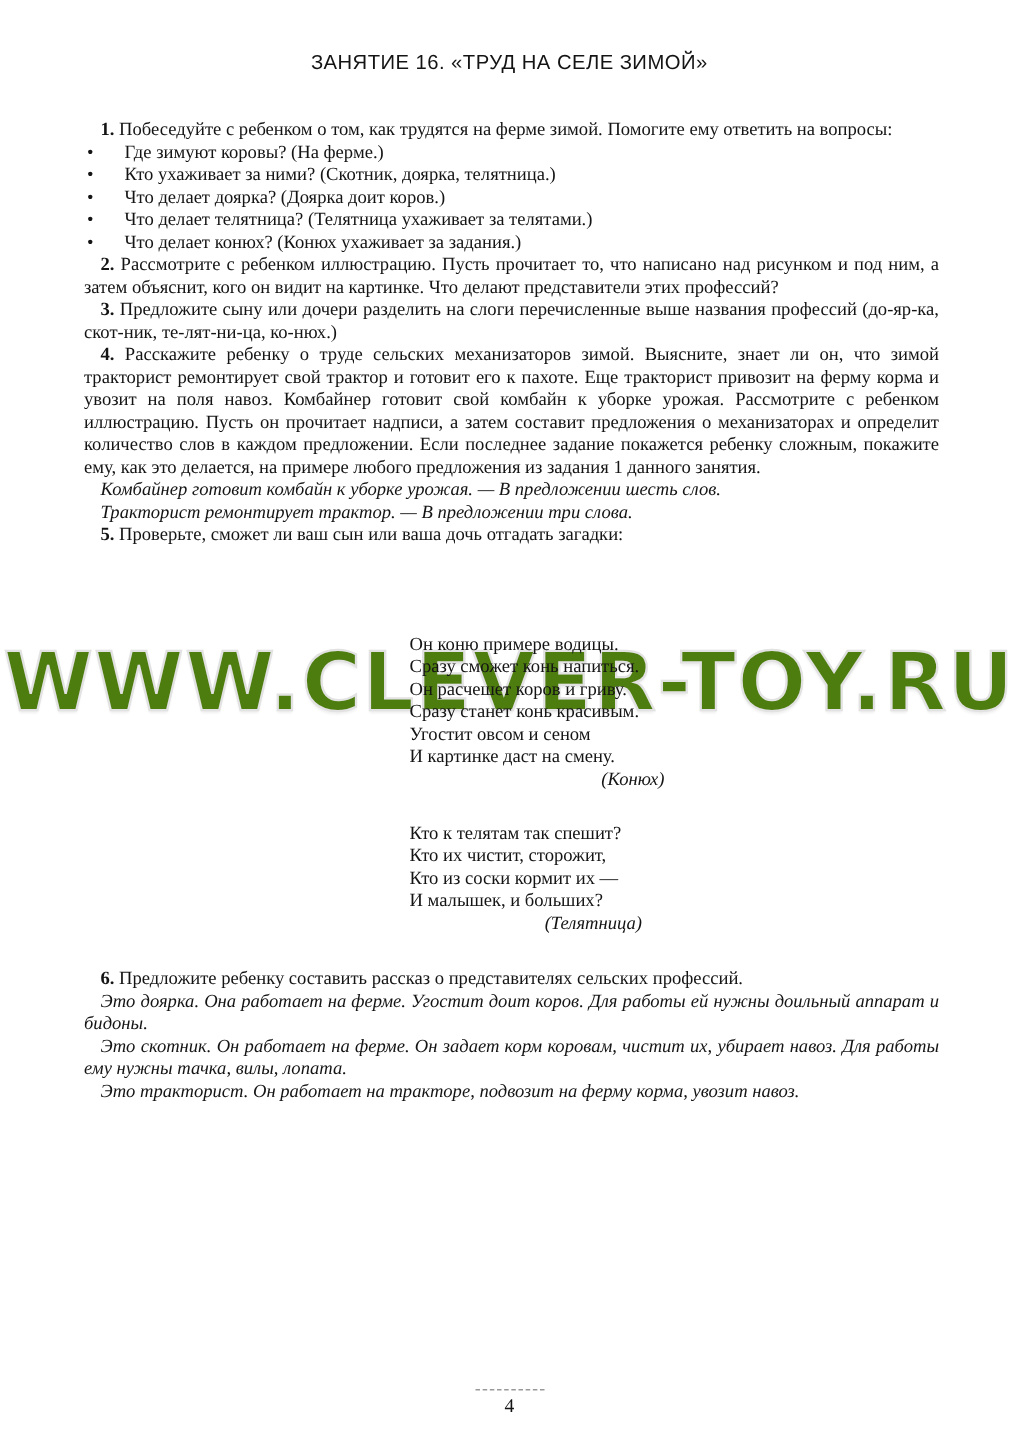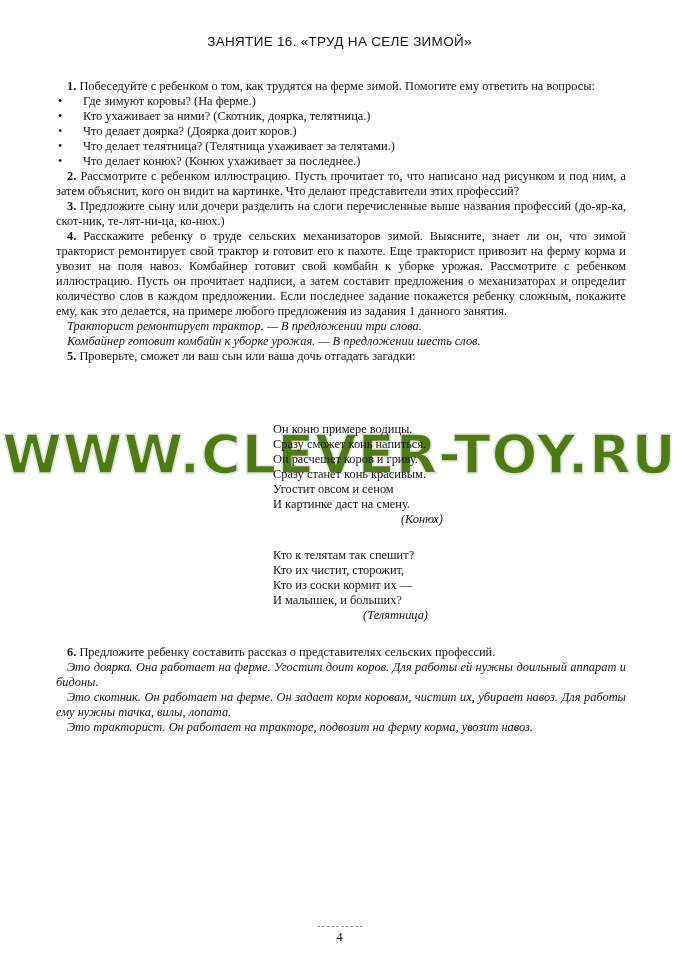--- a/index.html
+++ b/index.html
@@ -85,31 +85,31 @@
 
   <div class="col flow-main">
 
     <p class="para"><span class="num">1.</span> <span>Побеседуйте с ребенком о том, как трудятся на ферме зимой. Помогите ему ответить на вопросы:</span></p>
 
     <ul class="qlist">
       <li><span class="bullet">•</span><span>Где зимуют коровы? (На ферме.)</span></li>
       <li><span class="bullet">•</span><span>Кто ухаживает за ними? (Скотник, доярка, телятница.)</span></li>
       <li><span class="bullet">•</span><span>Что делает доярка? (Доярка доит коров.)</span></li>
       <li><span class="bullet">•</span><span>Что делает телятница? (Телятница ухаживает за телятами.)</span></li>
-      <li><span class="bullet">•</span><span>Что делает конюх? (Конюх ухаживает за последнее.)</span></li>
+      <li><span class="bullet">•</span><span>Что делает конюх? (Конюх ухаживает за задания.)</span></li>
     </ul>
 
     <p class="para"><span class="num">2.</span> <span>Рассмотрите с ребенком иллюстрацию. Пусть прочитает то, что написано над рисунком и под ним, а затем объяснит, кого он видит на картинке. Что делают представители этих профессий?</span></p>
 
     <p class="para"><span class="num">3.</span> <span>Предложите сыну или дочери разделить на слоги перечисленные выше названия профессий (до-яр-ка, скот-ник, те-лят-ни-ца, ко-нюх.)</span></p>
 
     <p class="para"><span class="num">4.</span> <span>Расскажите ребенку о труде сельских механизаторов зимой. Выясните, знает ли он, что зимой тракторист ремонтирует свой трактор и готовит его к пахоте. Еще тракторист привозит на ферму корма и увозит на поля навоз. Комбайнер готовит свой комбайн к уборке урожая. Рассмотрите с ребенком иллюстрацию. Пусть он прочитает надписи, а затем составит предложения о механизаторах и определит количество слов в каждом предложении. Если последнее задание покажется ребенку сложным, покажите ему, как это делается, на примере любого предложения из задания 1 данного занятия.</span></p>
 
+    <p class="example">Комбайнер готовит комбайн к уборке урожая. — В предложении шесть слов.</p>
     <p class="example">Тракторист ремонтирует трактор. — В предложении три слова.</p>
-    <p class="example">Комбайнер готовит комбайн к уборке урожая. — В предложении шесть слов.</p>
 
     <p class="para noj"><span class="num">5.</span> <span>Проверьте, сможет ли ваш сын или ваша дочь отгадать загадки:</span></p>
 
   </div>
 
   <div class="riddle riddle-1">
     <div>Он коню примере водицы.</div>
     <div>Сразу сможет конь напиться.</div>
     <div>Он расчешет коров и гриву.</div>
     <div>Сразу станет конь красивым.</div>

